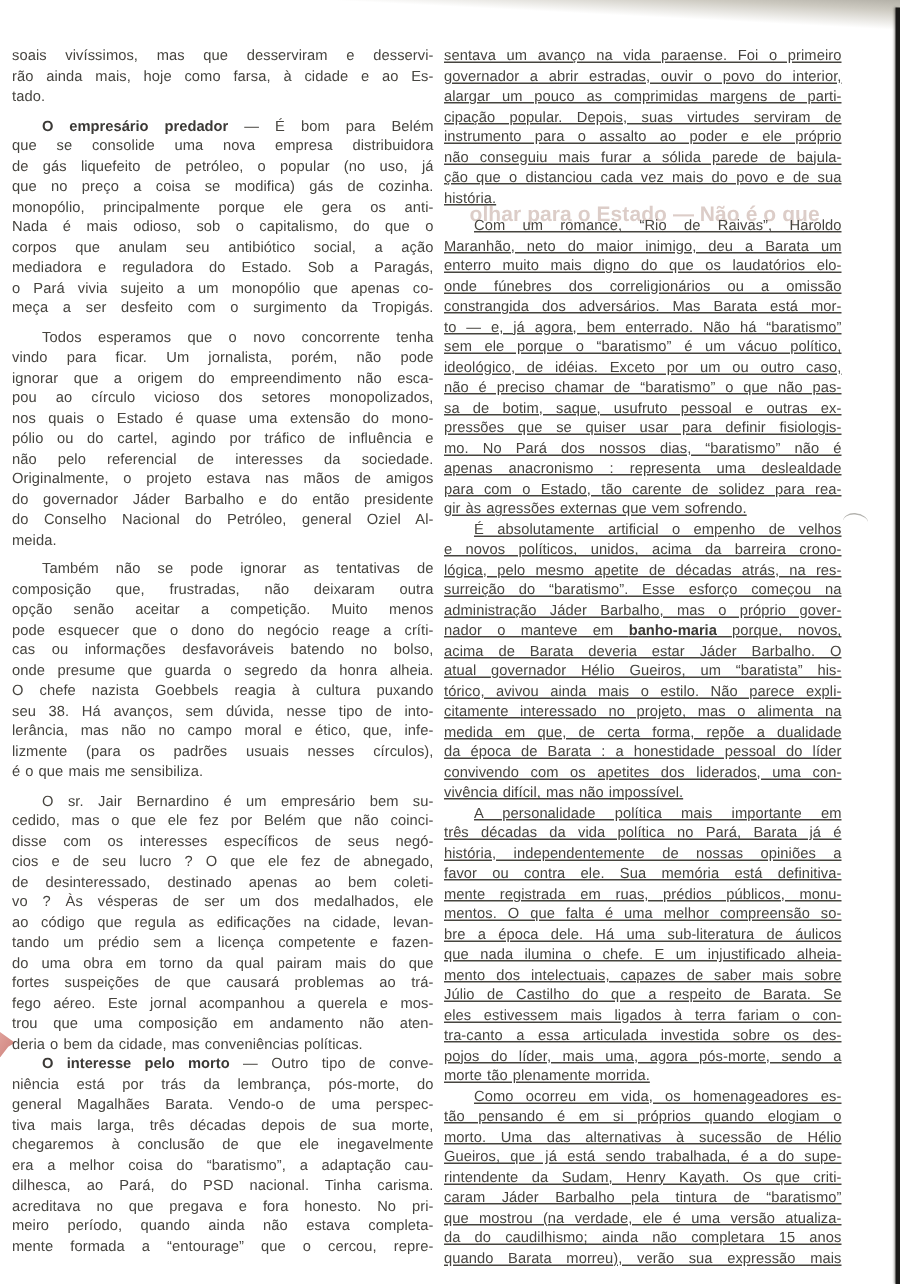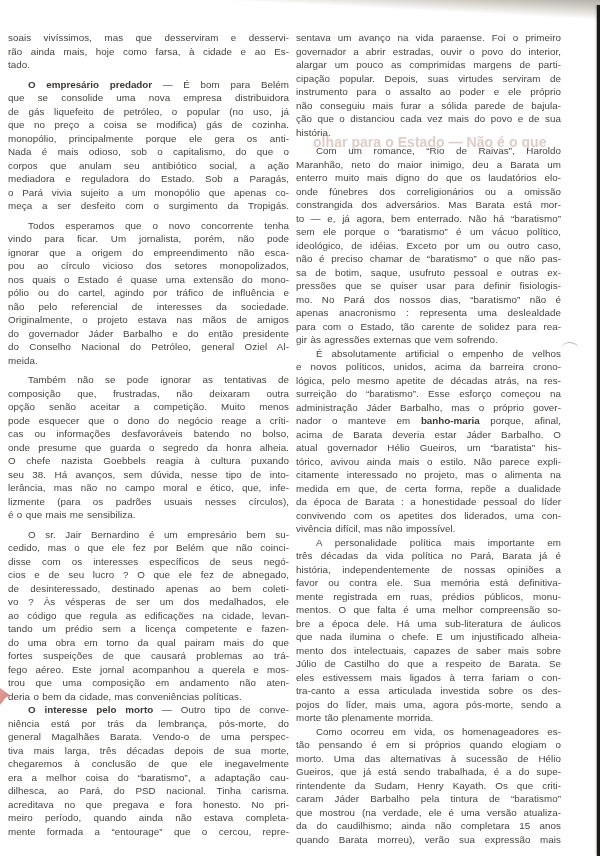--- a/index.html
+++ b/index.html
@@ -40,21 +40,21 @@
   .pink-mark {
     position:absolute; left:0; top:688px; width:10px; height:17px;
     background:linear-gradient(120deg,#d98f88,#c56b63);
     clip-path:polygon(0 0, 100% 42%, 55% 58%, 0 100%);
     opacity:0.85;
   }
 
   
   .col { position:absolute; top:31px; }
   .col-left  { left:8px;   width:281px; }
-  .col-right { left:296px; width:265px; }
+  .col-right { left:296px; width:265px;text-decoration:underline; }
 
   .para { margin:0; }
   .para.gap6 { margin-top:6px; }
   .para.gap5 { margin-top:5px; }
 
   .line {
     text-align:justify;
     text-align-last:justify;
     word-spacing:0.6px;
     white-space:normal;
@@ -173,21 +173,21 @@
         <div class="line"><span>apenas anacronismo : representa uma deslealdade</span></div>
         <div class="line"><span>para com o Estado, tão carente de solidez para rea-</span></div>
         <div class="line last"><span>gir às agressões externas que vem sofrendo.</span></div>
       </div>
       <div class="para">
         <div class="line indent"><span>É absolutamente artificial o empenho de velhos</span></div>
         <div class="line"><span>e novos políticos, unidos, acima da barreira crono-</span></div>
         <div class="line"><span>lógica, pelo mesmo apetite de décadas atrás, na res-</span></div>
         <div class="line"><span>surreição do “baratismo”. Esse esforço começou na</span></div>
         <div class="line"><span>administração Jáder Barbalho, mas o próprio gover-</span></div>
-        <div class="line"><span>nador o manteve em </span><b>banho-maria</b><span> porque, afinal,</span></div>
+        <div class="line"><span>nador o manteve em </span><b>banho-maria</b><span> porque, novos,</span></div>
         <div class="line"><span>acima de Barata deveria estar Jáder Barbalho. O</span></div>
         <div class="line"><span>atual governador Hélio Gueiros, um “baratista” his-</span></div>
         <div class="line"><span>tórico, avivou ainda mais o estilo. Não parece expli-</span></div>
         <div class="line"><span>citamente interessado no projeto, mas o alimenta na</span></div>
         <div class="line"><span>medida em que, de certa forma, repõe a dualidade</span></div>
         <div class="line"><span>da época de Barata : a honestidade pessoal do líder</span></div>
         <div class="line"><span>convivendo com os apetites dos liderados, uma con-</span></div>
         <div class="line last"><span>vivência difícil, mas não impossível.</span></div>
       </div>
       <div class="para">

